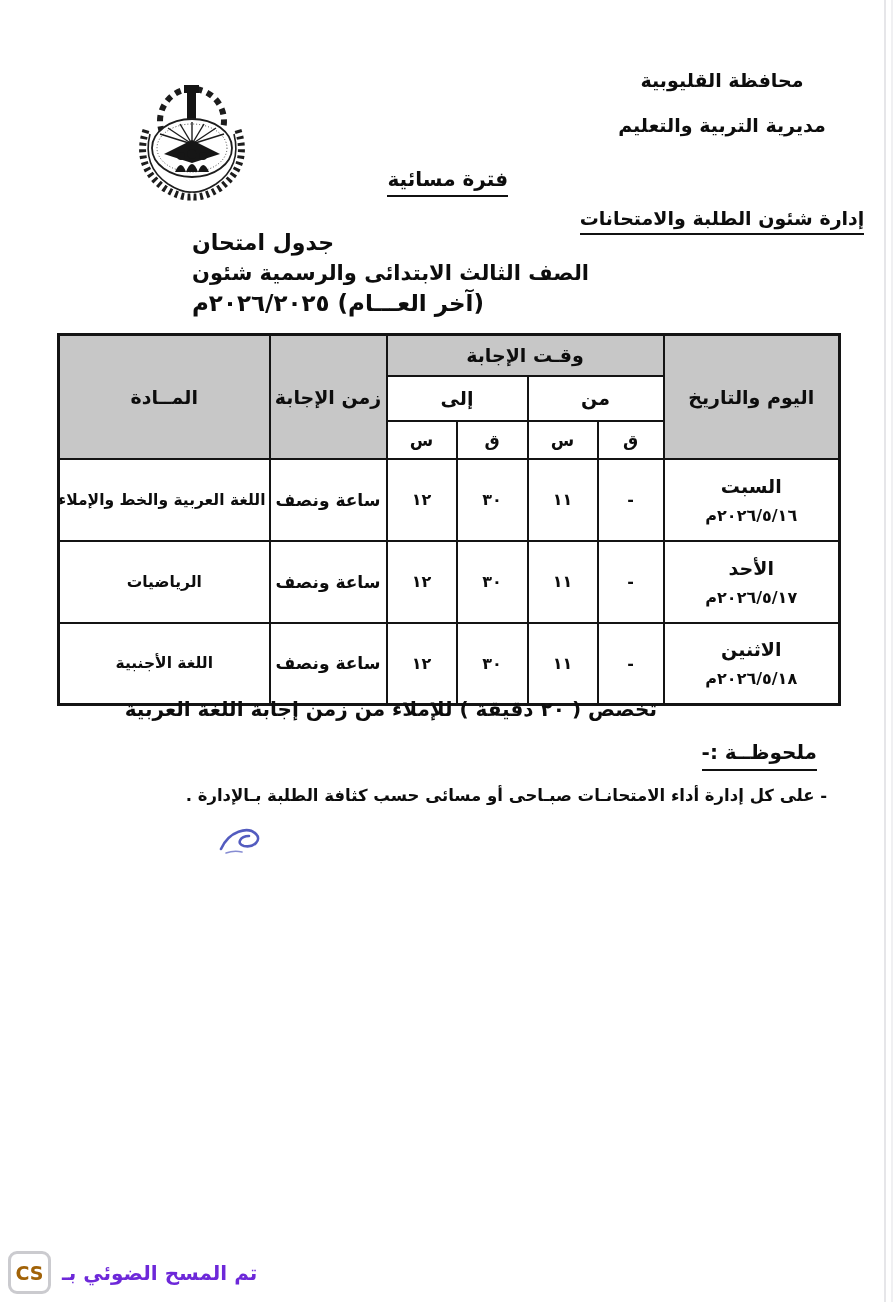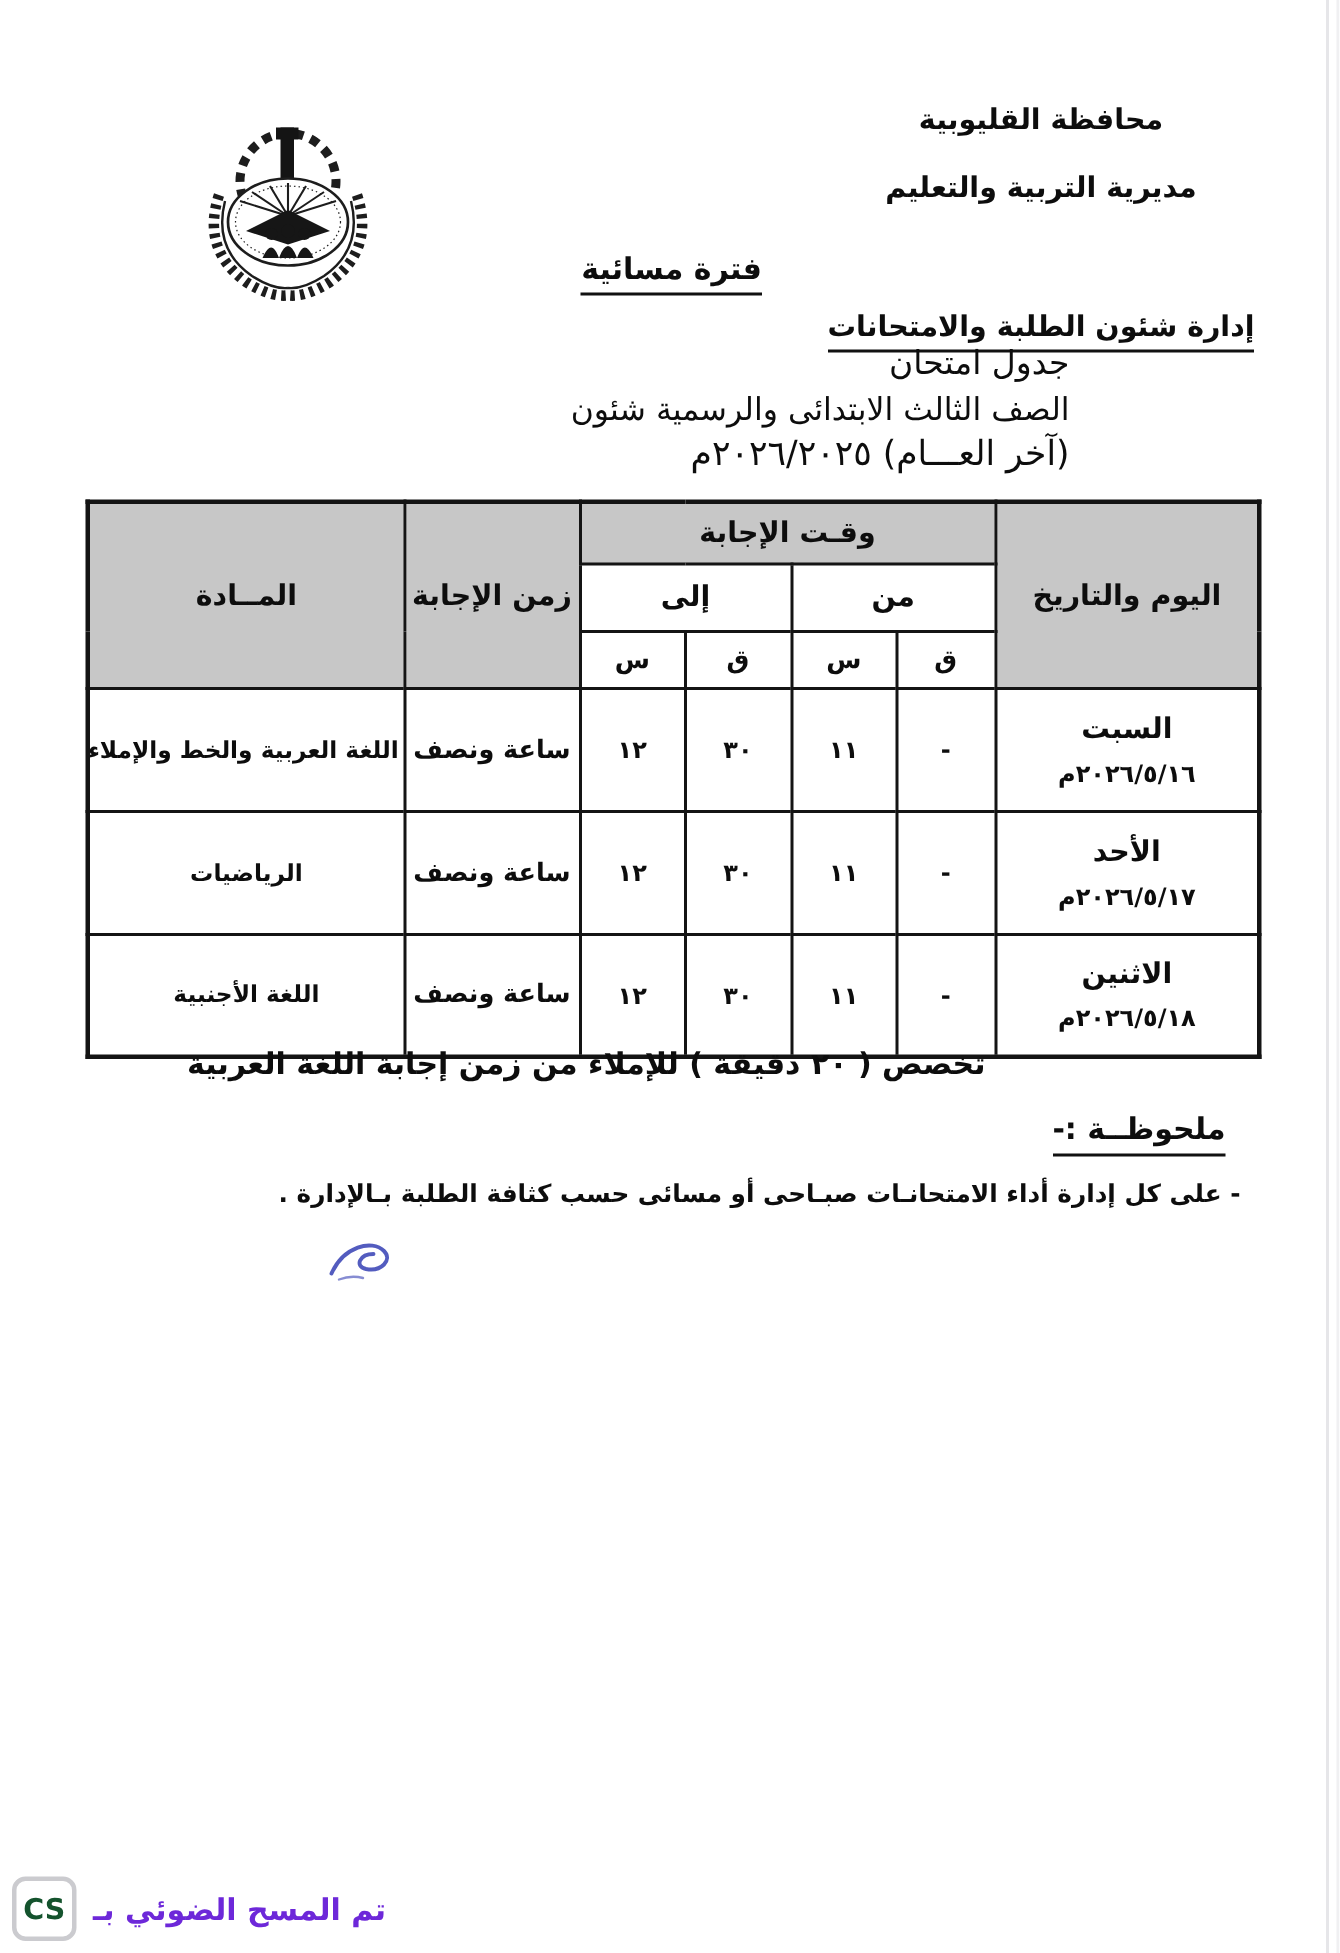--- a/index.html
+++ b/index.html
@@ -11,28 +11,28 @@
     position:relative;
     overflow:hidden;
   }
   .page{position:absolute;inset:0;direction:rtl;}
 
   
   .edge-line{position:absolute;right:7px;top:0;width:2px;height:100%;background:#e6e6e9;}
   .edge-line2{position:absolute;right:0;top:0;width:2px;height:100%;background:#f0f0f2;}
 
   
-  .agency{position:absolute;top:70px;left:528px;width:332px;text-align:center;font-weight:bold;font-size:19px;line-height:21px;}
+  .agency{position:absolute;top:70px;left:556px;width:332px;text-align:center;font-weight:bold;font-size:19px;line-height:21px;}
   .agency .line{margin-bottom:24px;white-space:nowrap;}
   .underlined{border-bottom:2.5px solid #111;padding-bottom:4px;display:inline-block;margin-top:48px;}
   .period{position:absolute;top:119px;left:398px;width:110px;text-align:center;font-weight:bold;font-size:20px;white-space:nowrap;}
   .logo{position:absolute;top:84px;left:128px;width:128px;height:120px;}
 
   
-  .title{position:absolute;top:230px;left:208px;width:505px;text-align:right;font-weight:normal;}
+  .title{position:absolute;top:230px;left:192px;width:505px;text-align:left;font-weight:bold;}
   .title .t1{font-size:22px;margin-bottom:6px;}
   .title .t2{font-size:21px;margin-bottom:5px;}
   .title .t3{font-size:23px;letter-spacing:1px;}
 
   
   table.exam{
     position:absolute;top:333px;left:57px;width:781px;
     border-collapse:collapse;border:3.5px solid #141414;
     table-layout:fixed;text-align:center;font-weight:bold;
   }
@@ -57,21 +57,21 @@
   .note-allocation{position:absolute;top:697px;right:236px;font-weight:bold;font-size:20px;white-space:nowrap;}
   .note-admin{position:absolute;top:786px;right:66px;font-weight:bold;font-size:16.5px;white-space:nowrap;}
   .note-makeup{position:absolute;top:817px;right:52px;font-weight:bold;font-size:18px;white-space:nowrap;
     text-decoration:underline;text-decoration-thickness:2px;text-underline-offset:6px;}
   .pen-mark{position:absolute;top:823px;left:216px;width:52px;height:36px;opacity:.85;}
 
   
   .scan-bar{position:absolute;left:8px;top:1251px;direction:ltr;display:flex;align-items:center;gap:11px;color:#c5c5c9;}
   .cs-badge{width:37px;height:37px;border:3.5px solid #cbcbcf;border-radius:9px;
     display:flex;align-items:center;justify-content:center;
-    font-size:19px;font-weight:bold;color:#14532d;background:#fff;}
+    font-size:19px;font-weight:bold;color:#a16207;background:#fff;}
   .brand{font-size:27px;font-weight:bold;letter-spacing:.5px;}
   .scanned{font-size:20px;direction:rtl;font-weight:bold;color:#6d28d9;}
 </style>
 </head>
 <body>
 
 <div class="page">
 
   <div class="edge-line"></div>
   <div class="edge-line2"></div>

